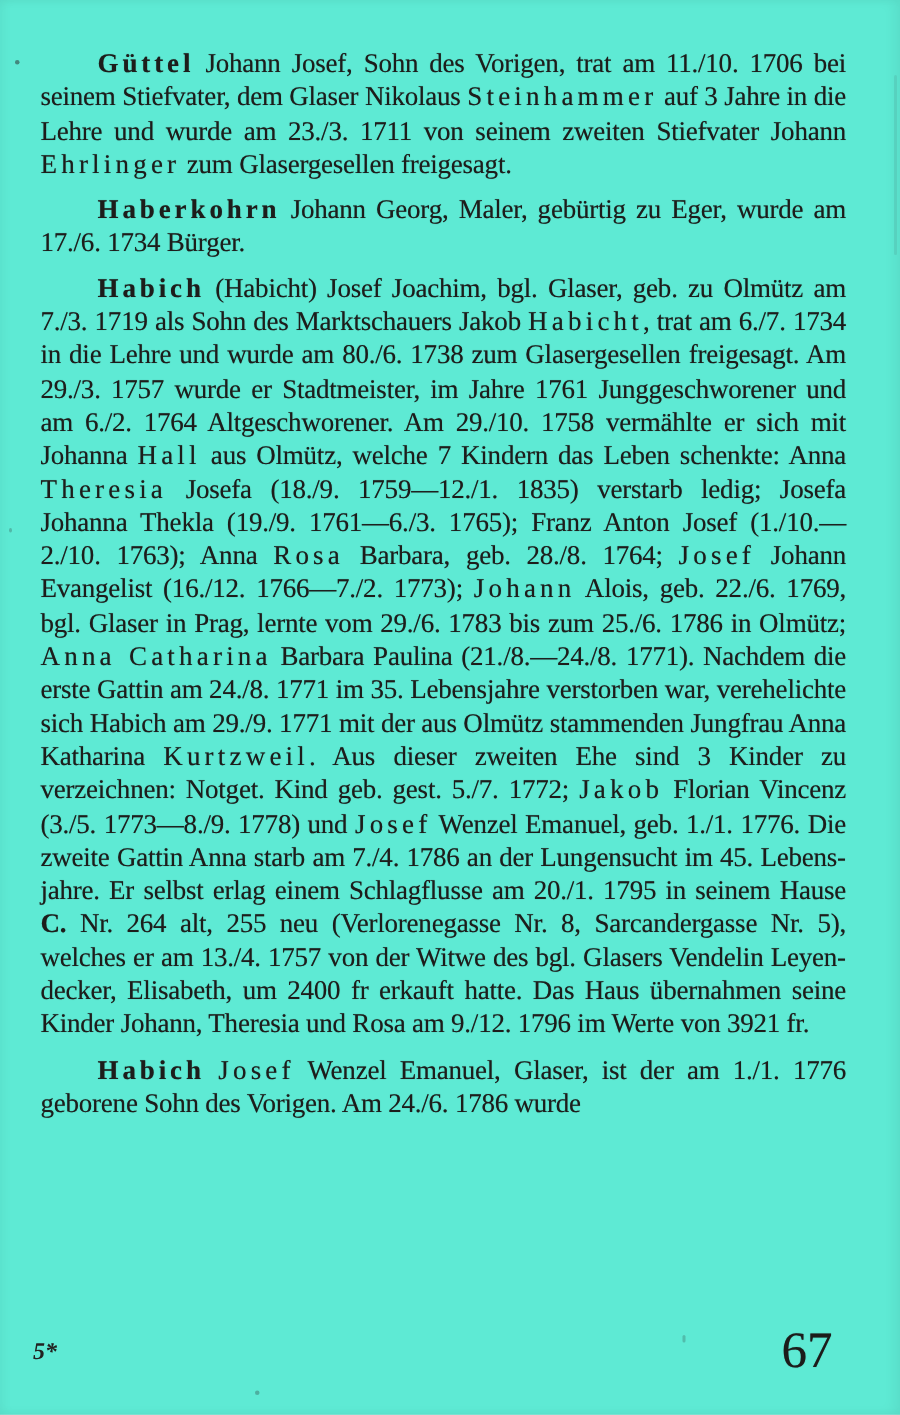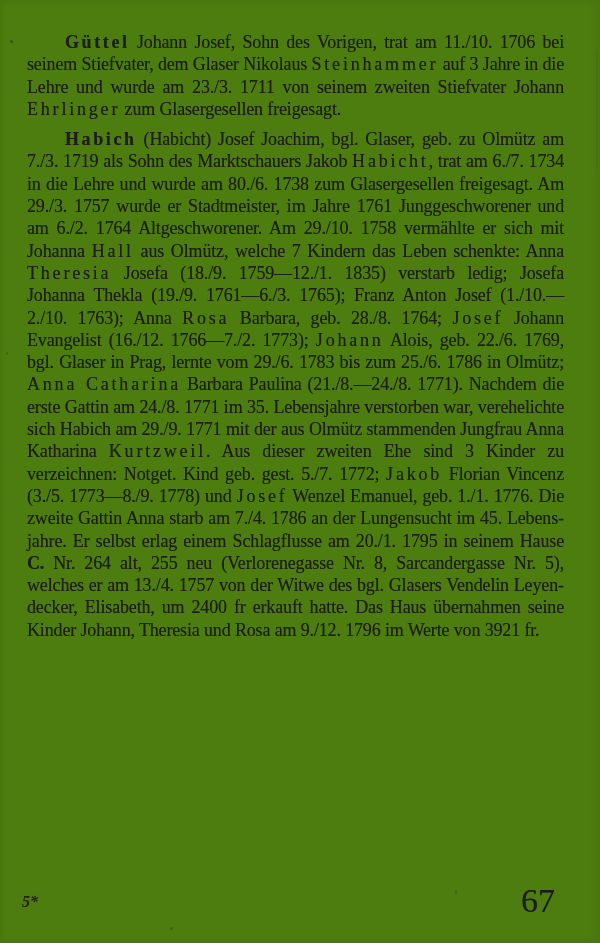--- a/index.html
+++ b/index.html
@@ -4,21 +4,21 @@
 <style>
   html,body{margin:0;padding:0;}
   body{
     width:600px;height:943px;
     background:#e9e9e7;
     font-family:"Liberation Serif", serif;
   }
   .page{
     position:relative;
     width:600px;height:943px;
-    background:#4d7c0f;
+    background:#5eead4;
     color:#1d1d1b;
     overflow:hidden;
     box-shadow:inset -4px 0 8px rgba(0,0,0,0.05), inset 3px 0 6px rgba(0,0,0,0.03);
   }
   .text-block{
     position:absolute;
     left:27px;top:31px;width:537px;
     font-size:18px;
     line-height:22.3px;
     text-align:justify;
@@ -60,20 +60,22 @@
 <div class="page">
 
   <div class="speck sp1"></div>
   <div class="speck sp2"></div>
   <div class="speck sp3"></div>
   <div class="speck sp4"></div>
   <div class="edge-line"></div>
 
   <div class="text-block">
       <p class="para"><span class="run headword">Güttel</span><span class="run"> Johann Josef, Sohn des Vorigen, trat am 11./10. 1706 bei seinem Stief­vater, dem Glaser Nikolaus </span><span class="run spaced">Steinham­mer</span><span class="run"> auf 3 Jahre in die Lehre und wurde am 23./3. 1711 von seinem zweiten Stiefvater Johann </span><span class="run spaced">Ehrlinger</span><span class="run"> zum Glaser­gesellen freigesagt.</span></p>
+      <p class="para"><span class="run headword">Haberkohrn</span><span class="run"> Johann Georg, Maler, gebürtig zu Eger, wurde am 17./6. 1734 Bürger.</span></p>
       <p class="para"><span class="run headword">Habich</span><span class="run"> (Habicht) Josef Joachim, bgl. Glaser, geb. zu Olmütz am 7./3. 1719 als Sohn des Markt­schauers Jakob </span><span class="run spaced">Habicht</span><span class="run">, trat am 6./7. 1734 in die Lehre und wurde am 80./6. 1738 zum Glaser­gesellen freigesagt. Am 29./3. 1757 wurde er Stadtmeister, im Jahre 1761 Jung­geschworener und am 6./2. 1764 Alt­geschworener. Am 29./10. 1758 vermählte er sich mit Johanna </span><span class="run spaced">Hall</span><span class="run"> aus Olmütz, welche 7 Kindern das Leben schenkte: Anna </span><span class="run spaced">Theresia</span><span class="run"> Josefa (18./9. 1759—12./1. 1835) verstarb ledig; Josefa Johanna Thekla (19./9. 1761—6./3. 1765); Franz Anton Josef (1./10.—2./10. 1763); Anna </span><span class="run spaced">Rosa</span><span class="run"> Barbara, geb. 28./8. 1764; </span><span class="run spaced">Josef</span><span class="run"> Johann Evangelist (16./12. 1766—7./2. 1773); </span><span class="run spaced">Johann</span><span class="run"> Alois, geb. 22./6. 1769, bgl. Gla­ser in Prag, lernte vom 29./6. 1783 bis zum 25./6. 1786 in Olmütz; </span><span class="run spaced">Anna Catharina</span><span class="run"> Barbara Paulina (21./8.—24./8. 1771). Nachdem die erste Gattin am 24./8. 1771 im 35. Lebens­jahre verstorben war, verehelichte sich Habich am 29./9. 1771 mit der aus Olmütz stammenden Jungfrau Anna Katharina </span><span class="run spaced">Kurtzweil</span><span class="run">. Aus dieser zweiten Ehe sind 3 Kinder zu verzeichnen: Notget. Kind geb. gest. 5./7. 1772; </span><span class="run spaced">Jakob</span><span class="run"> Florian Vincenz (3./5. 1773—8./9. 1778) und </span><span class="run spaced">Josef</span><span class="run"> Wenzel Emanuel, geb. 1./1. 1776. Die zweite Gattin Anna starb am 7./4. 1786 an der Lungen­sucht im 45. Lebens­jahre. Er selbst erlag einem Schlag­flusse am 20./1. 1795 in seinem Hause </span><span class="run boldrun">C.</span><span class="run"> Nr. 264 alt, 255 neu (Verlorene­gasse Nr. 8, Sarcander­gasse Nr. 5), welches er am 13./4. 1757 von der Witwe des bgl. Glasers Vendelin Leyen­decker, Elisabeth, um 2400 fr erkauft hatte. Das Haus übernahmen seine Kinder Johann, Theresia und Rosa am 9./12. 1796 im Werte von 3921 fr.</span></p>
+      <p class="para"><span class="run headword">Habich</span><span class="run"> </span><span class="run spaced">Josef</span><span class="run"> Wenzel Emanuel, Glaser, ist der am 1./1. 1776 geborene Sohn des Vorigen. Am 24./6. 1786 wurde</span></p>
     </div>
 
   <div class="footer-mark">5*</div>
 
   <div class="footer-page">67</div>
 
 </div>
 
 </body></html>

